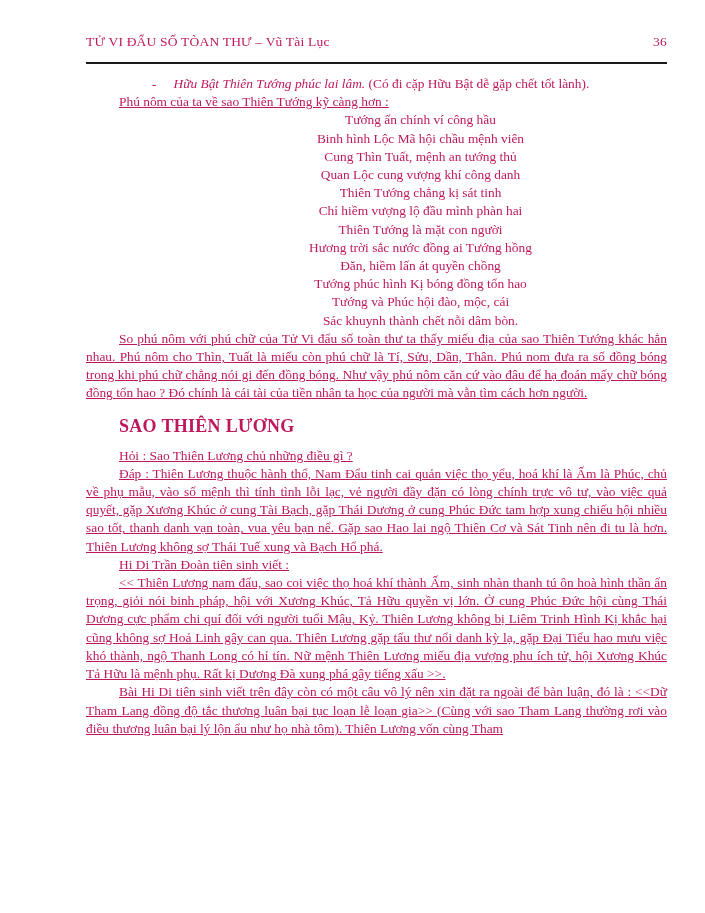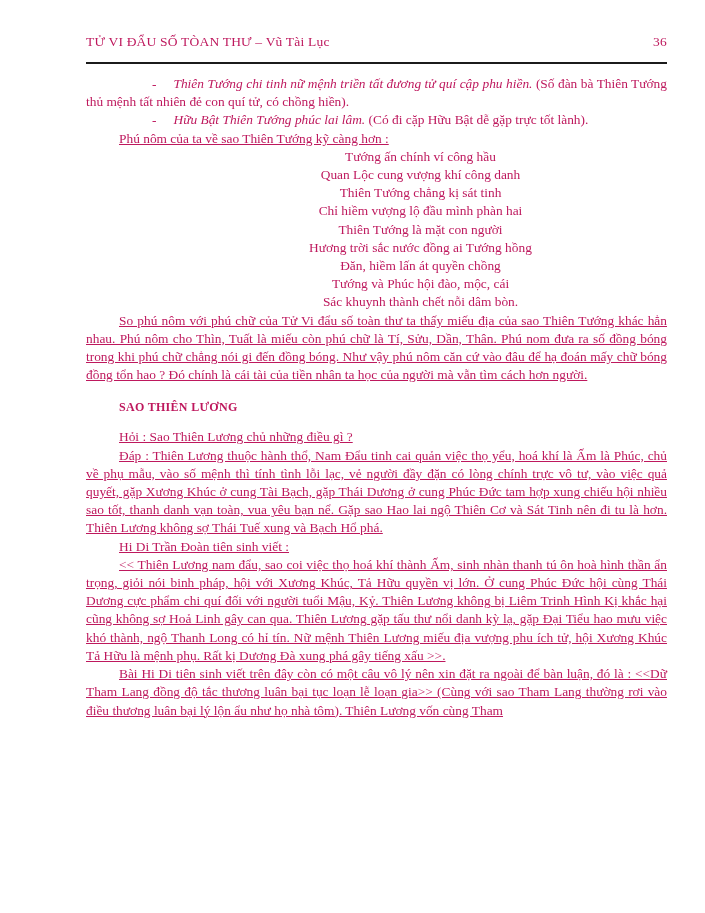--- a/index.html
+++ b/index.html
@@ -32,21 +32,21 @@
     line-height: 18.2px;
   }
   .body p { margin: 0; }
   .just { text-align: justify; }
   .indent { text-indent: 33px; text-decoration: underline; }
   .bullet { text-indent: 66px; }
   .dash { margin-right: 17px; }
   .poem { margin-left: 88px; }
   .poem-line { white-space: nowrap; text-align: center; }
   .section-heading {
-    font-size: 12px;
+    font-size: 18px;
     font-weight: bold;
     letter-spacing: 0.3px;
     margin: 12px 0 10px 0;
     text-indent: 33px;
     line-height: 22px;
     font-family: Liberation Serif, serif;
   }
 </style>
 </head>
 <body>
@@ -55,34 +55,36 @@
 
   <div class="header">
     <span>TỬ VI ĐẨU SỐ TÒAN THƯ – Vũ Tài Lục</span>
     <span>36</span>
   </div>
 
   <hr class="rule">
 
   <div class="body">
 
-    <p class="bullet just"><span class="dash">-</span><i>Thiên Tướng chi tinh nữ mệnh triền tất đương tử quí cập phu hiền.</i><span> (Số đàn bà Thiên Tướng thủ mệnh tất nhiên đẻ con quí tử, có chồng hiền).</span></p>
 
-    <p class="bullet just"><span class="dash">-</span><i>Hữu Bật Thiên Tướng phúc lai lâm.</i><span> (Có đi cặp Hữu Bật dễ gặp trực tốt lành).</span></p>
+    <p class="bullet just"><span class="dash">-</span><i>Hữu Bật Thiên Tướng phúc lai lâm.</i><span> (Có đi cặp Hữu Bật dễ gặp chết tốt lành).</span></p>
 
     <p class="indent">Phú nôm của ta về sao Thiên Tướng kỹ càng hơn :</p>
 
     <div class="poem">
       <div class="poem-line">Tướng ấn chính ví công hầu</div>
+      <div class="poem-line">Binh hình Lộc Mã hội chầu mệnh viên</div>
+      <div class="poem-line">Cung Thìn Tuất, mệnh an tướng thủ</div>
       <div class="poem-line">Quan Lộc cung vượng khí công danh</div>
       <div class="poem-line">Thiên Tướng chẳng kị sát tinh</div>
       <div class="poem-line">Chỉ hiềm vượng lộ đầu mình phàn hai</div>
       <div class="poem-line">Thiên Tướng là mặt con người</div>
       <div class="poem-line">Hương trời sắc nước đồng ai Tướng hồng</div>
       <div class="poem-line">Đăn, hiềm lấn át quyền chồng</div>
+      <div class="poem-line">Tướng phúc hình Kị bóng đồng tổn hao</div>
       <div class="poem-line">Tướng và Phúc hội đào, mộc, cái</div>
       <div class="poem-line">Sác khuynh thành chết nỗi dâm bòn.</div>
     </div>
 
     <p class="indent just">So phú nôm với phú chữ của Tử Vi đẩu số toàn thư ta thấy miếu địa của sao Thiên Tướng khác hẳn nhau. Phú nôm cho Thìn, Tuất là miếu còn phú chữ là Tí, Sửu, Dần, Thân. Phú nom đưa ra số đồng bóng trong khi phú chữ chẳng nói gi đến đồng bóng. Như vậy phú nôm căn cứ vào đâu để hạ đoán mấy chữ bóng đồng tổn hao ? Đó chính là cái tài của tiền nhân ta học của người mà vẫn tìm cách hơn người.</p>
 
     <h2 class="section-heading">SAO THIÊN LƯƠNG</h2>
 
     <p class="indent">Hỏi : Sao Thiên Lương chủ những điều gì ?</p>
 

